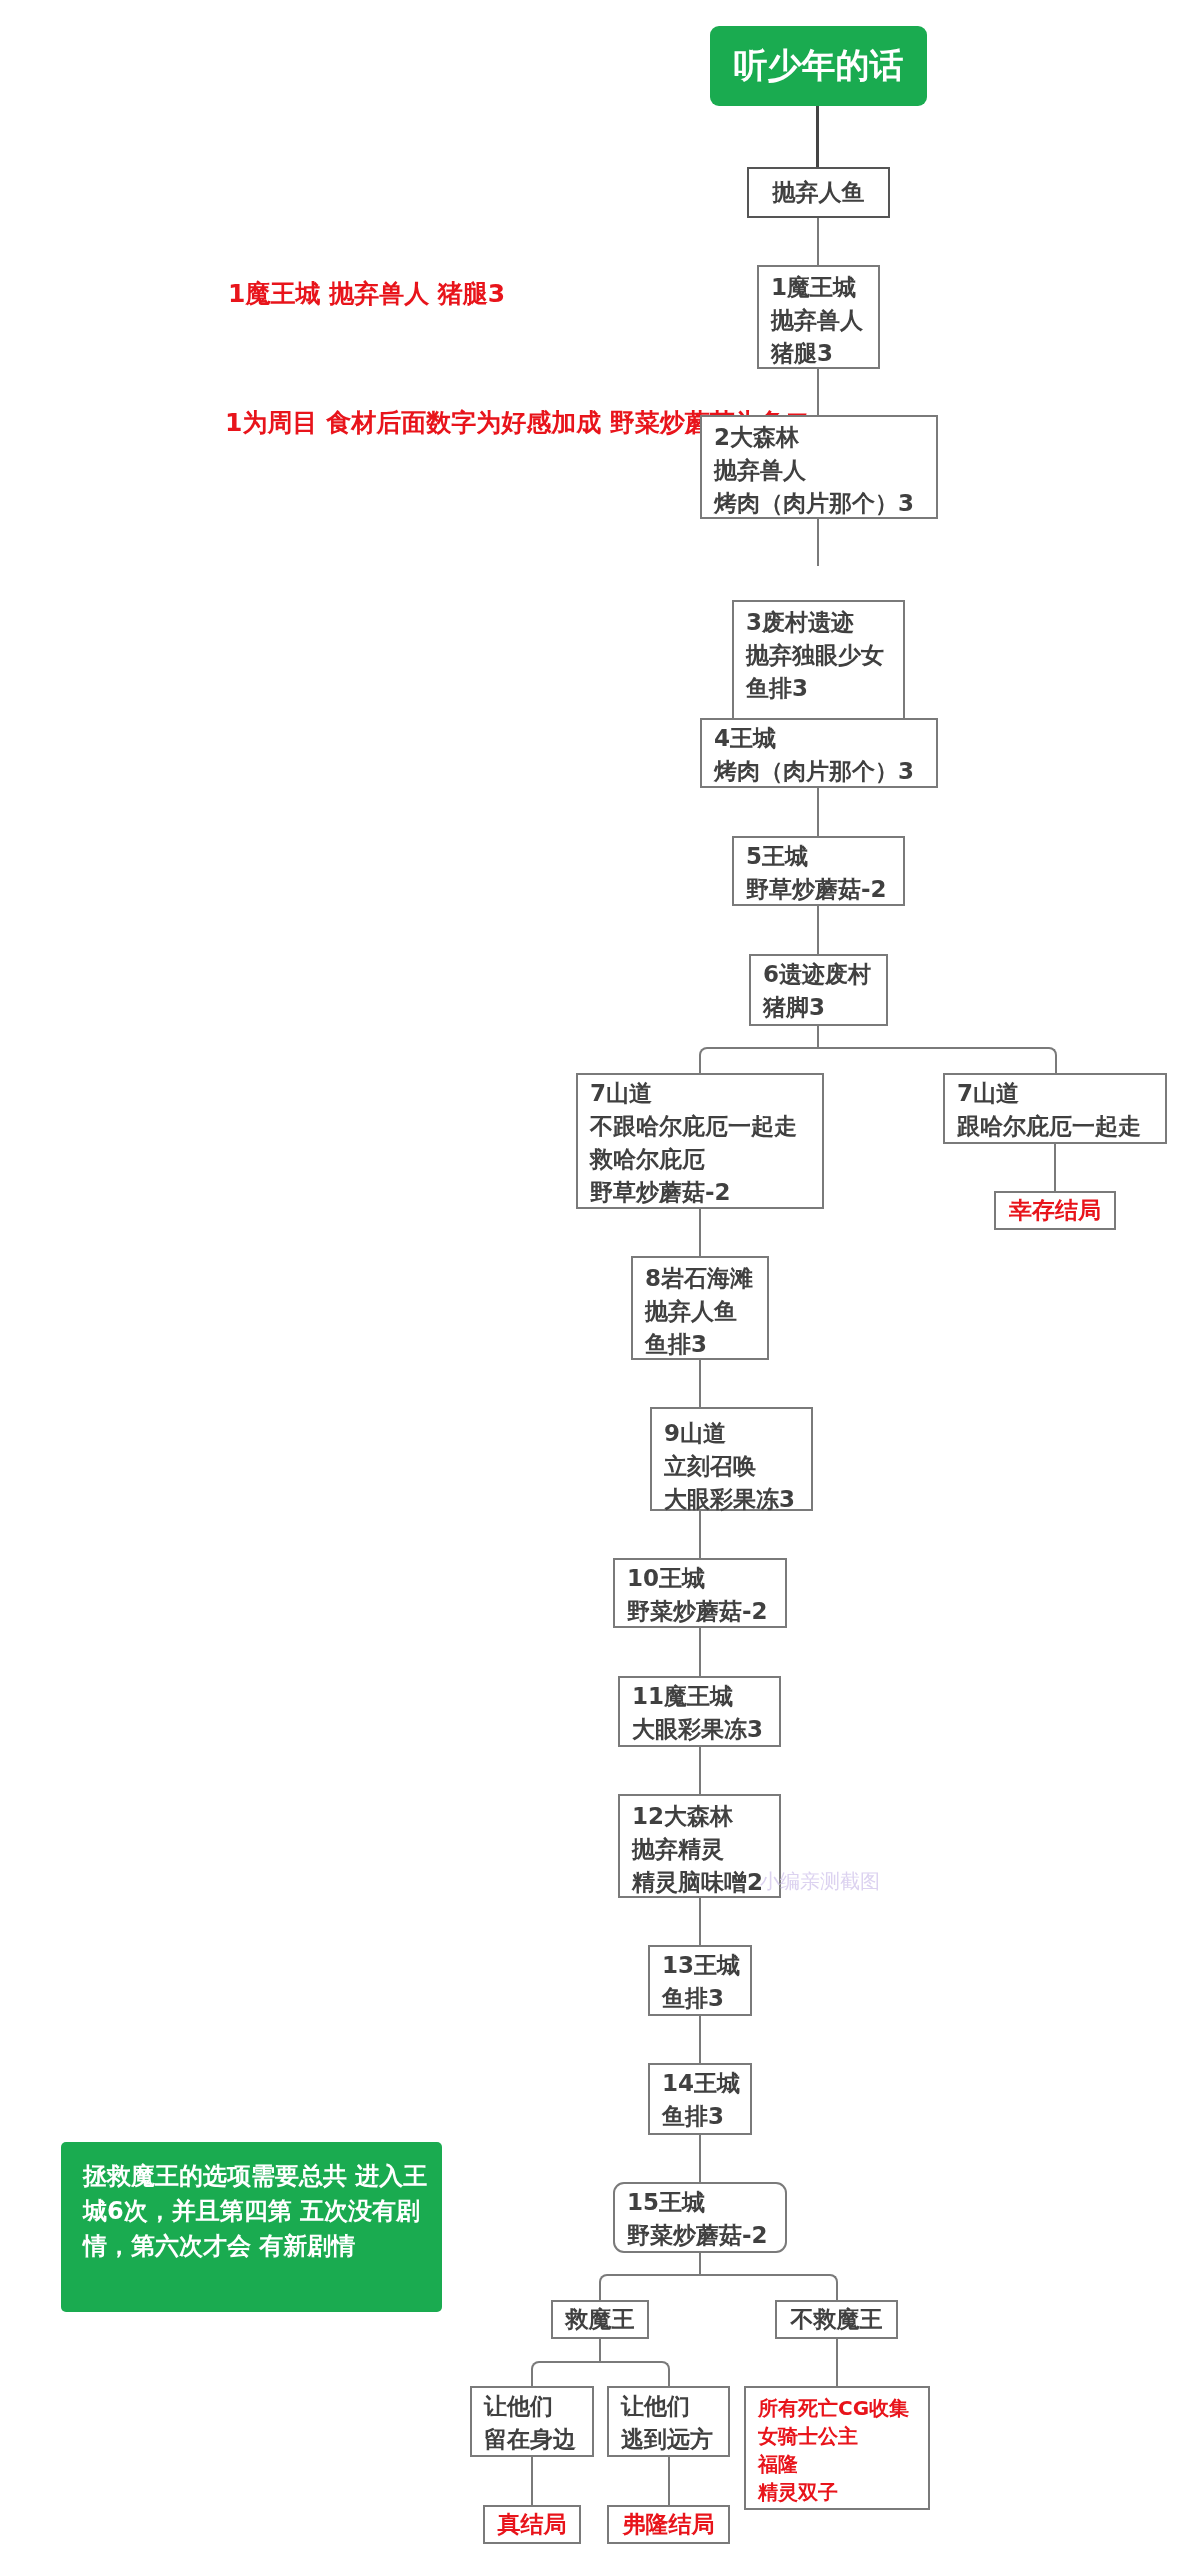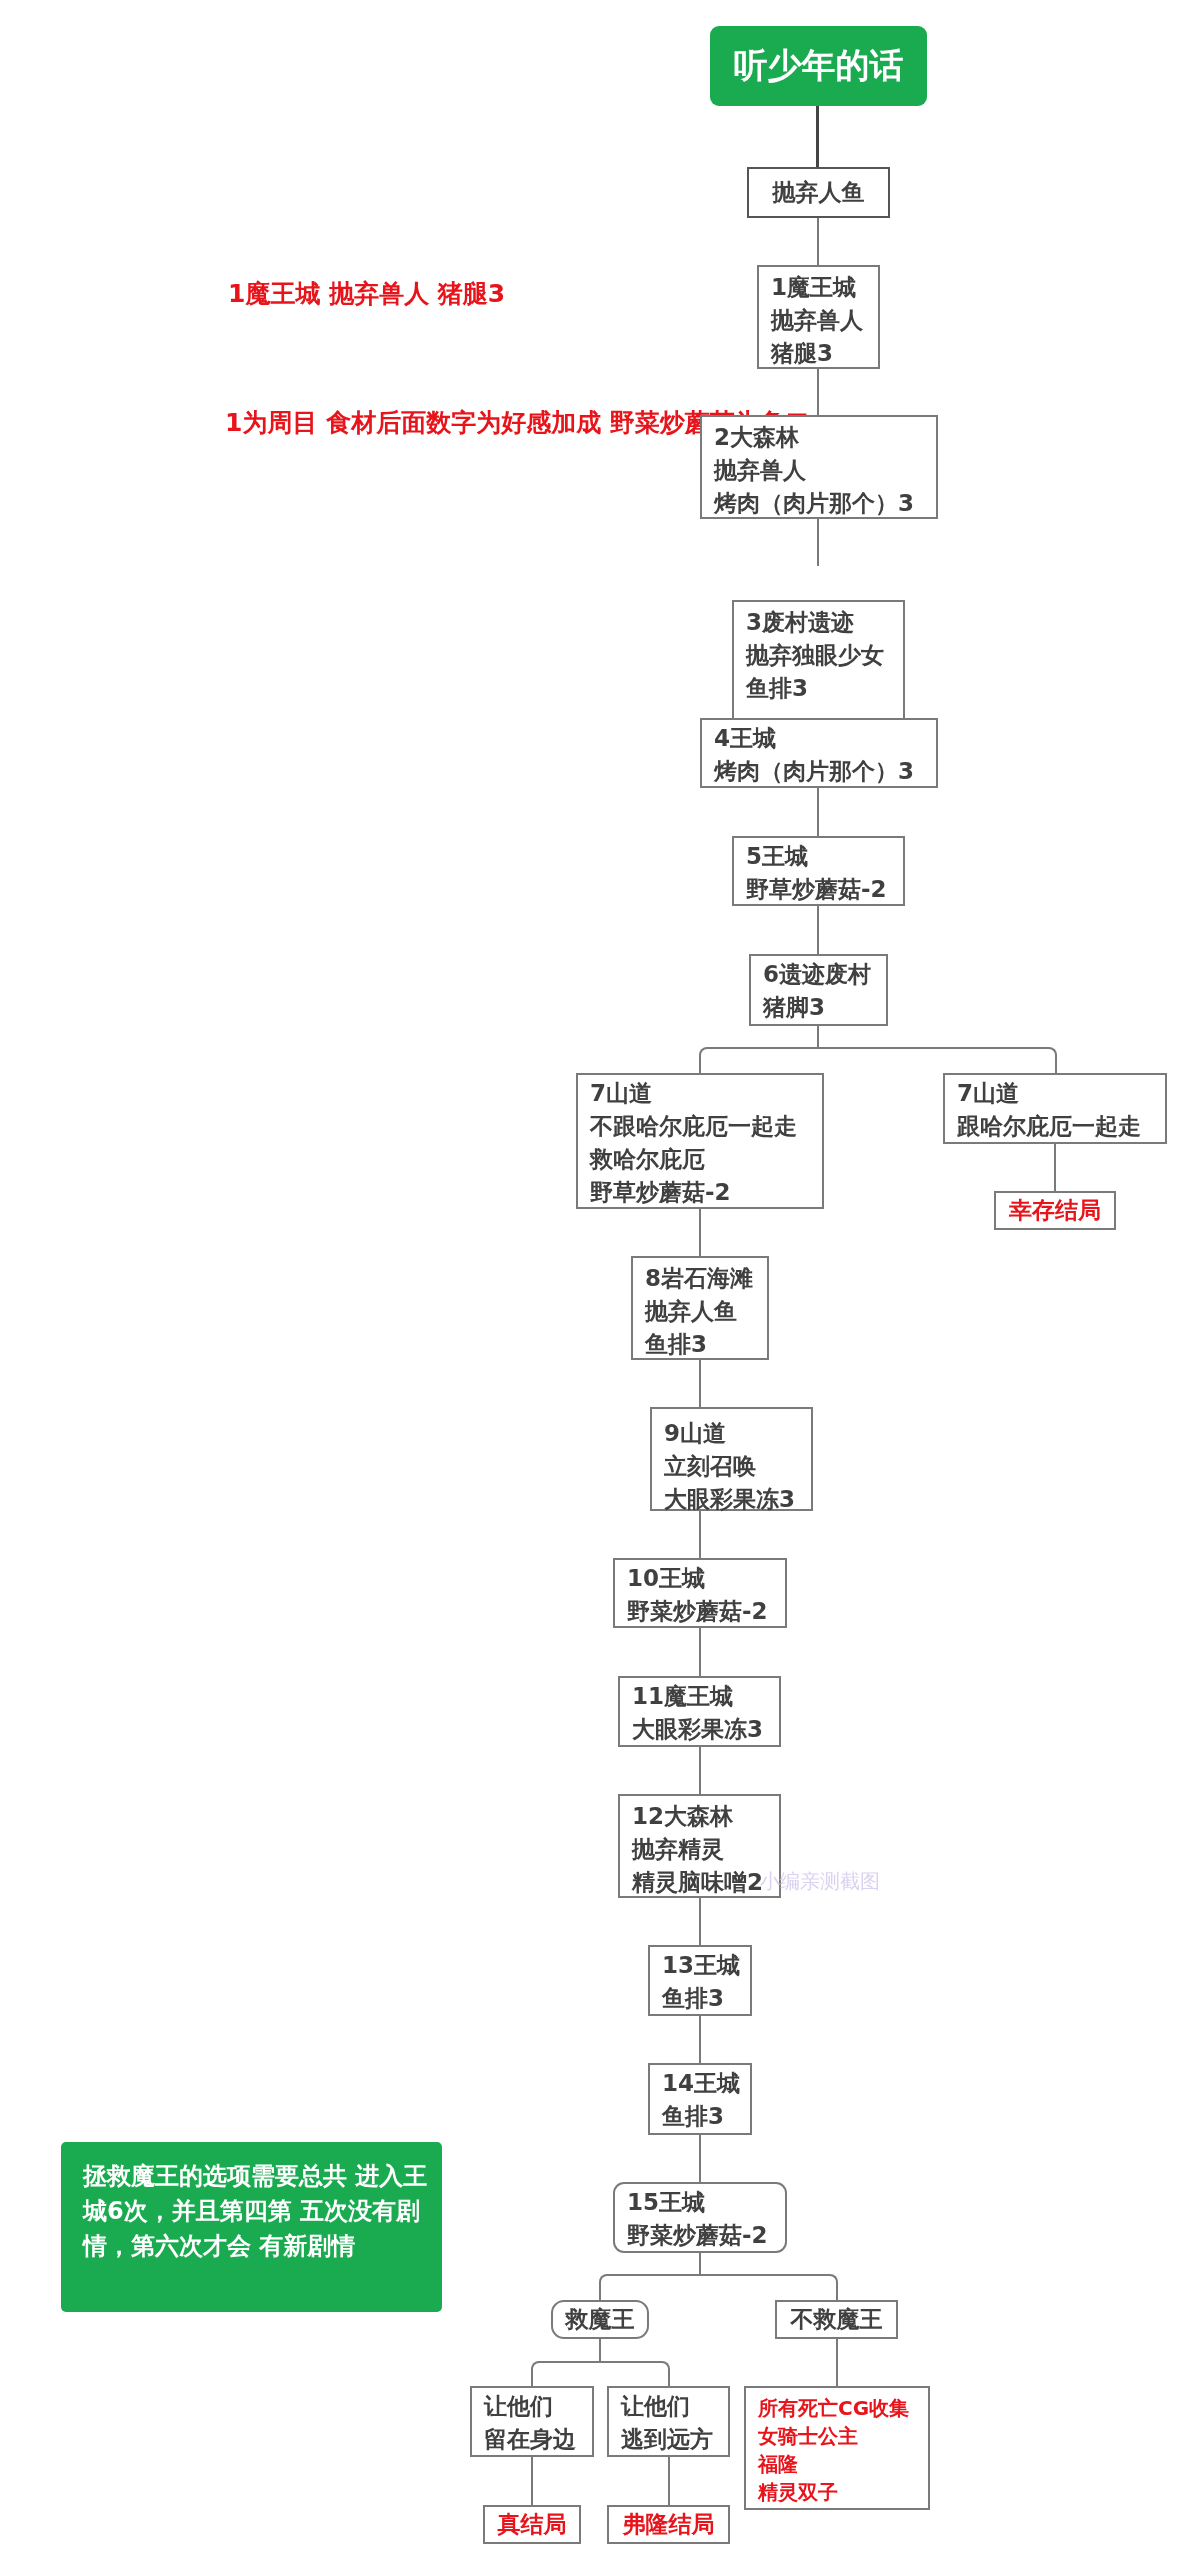--- a/index.html
+++ b/index.html
@@ -155,21 +155,21 @@
 <div class="node" style="left:648px;top:2063px;width:104px;height:72px;">
   <span class="ln">14王城</span>
     <span class="ln">鱼排3</span>
 </div>
 
 <div class="node" style="left:613px;top:2182px;width:174px;height:71px;border-radius:11px;">
   <span class="ln">15王城</span>
     <span class="ln">野菜炒蘑菇-2</span>
 </div>
 
-<div class="node center" style="left:551px;top:2300px;width:98px;height:39px;border-radius:13px;">
+<div class="node center" style="left:551px;top:2300px;width:98px;height:39px;">
     <span>救魔王</span>
   </div>
 <div class="node center" style="left:775px;top:2300px;width:123px;height:39px;">
     <span>不救魔王</span>
   </div>
 
 <div class="node" style="left:470px;top:2386px;width:124px;height:71px;">
   <span class="ln">让他们</span>
     <span class="ln">留在身边</span>
 </div>

